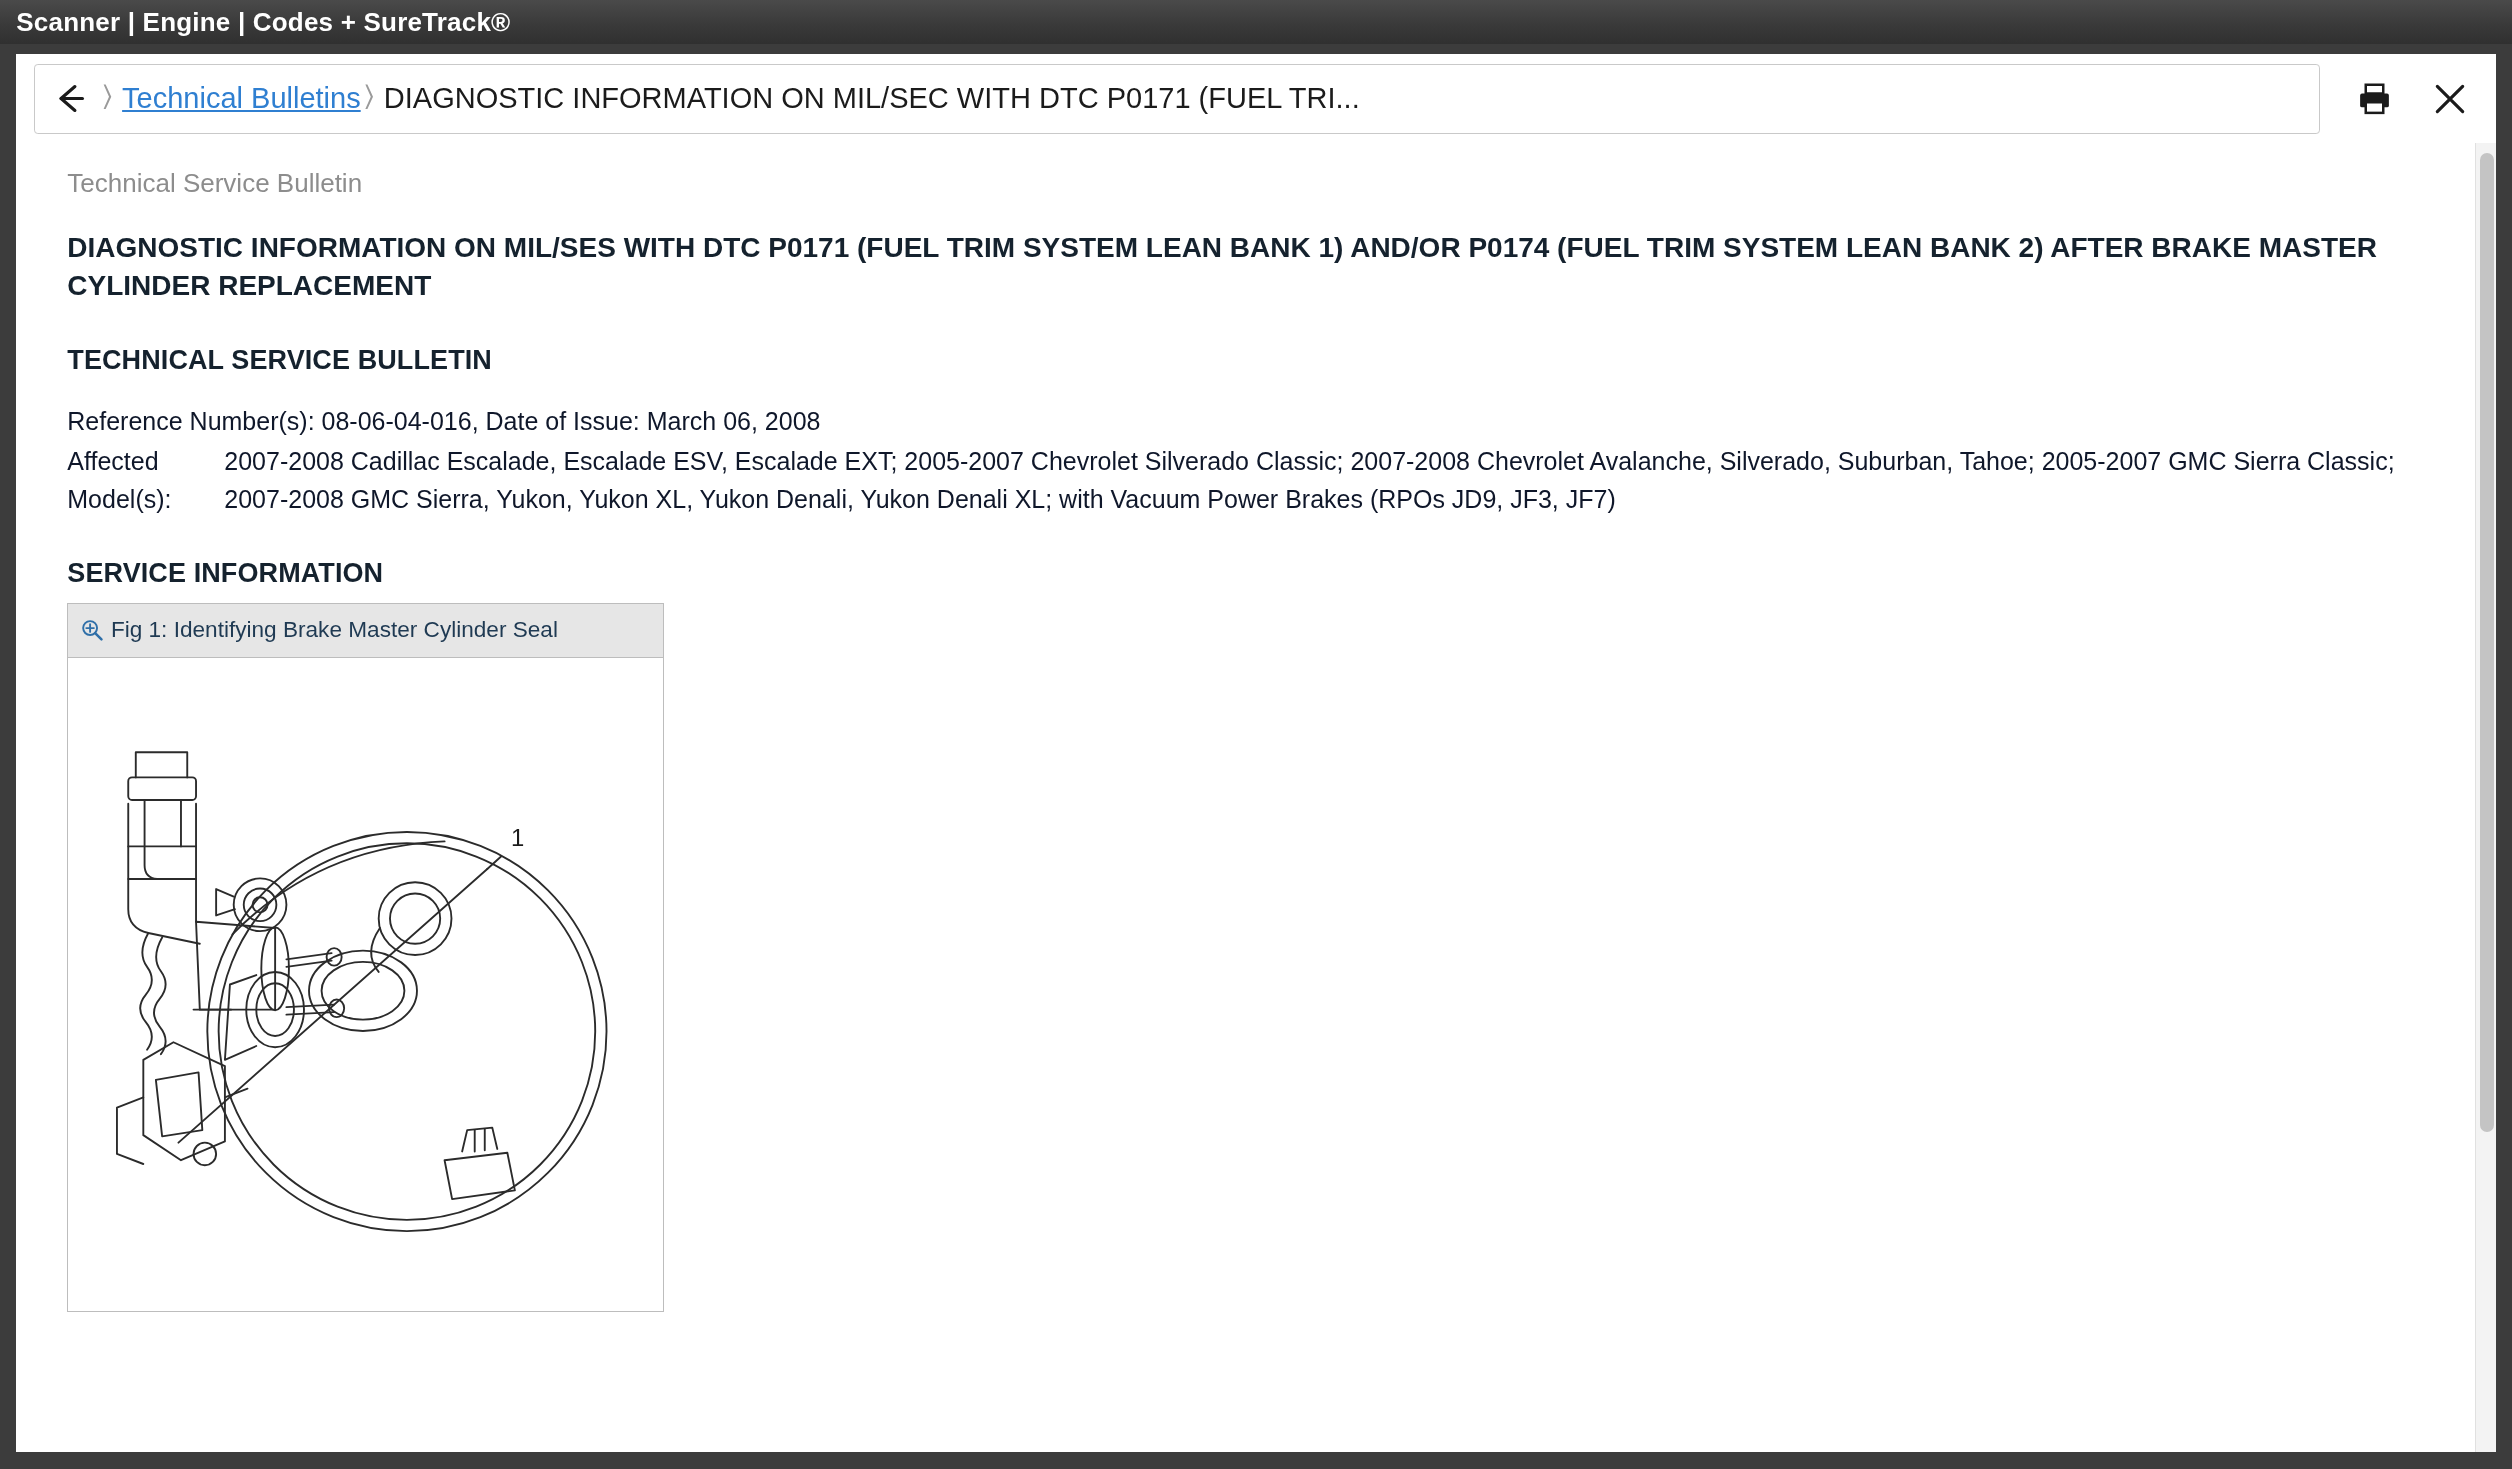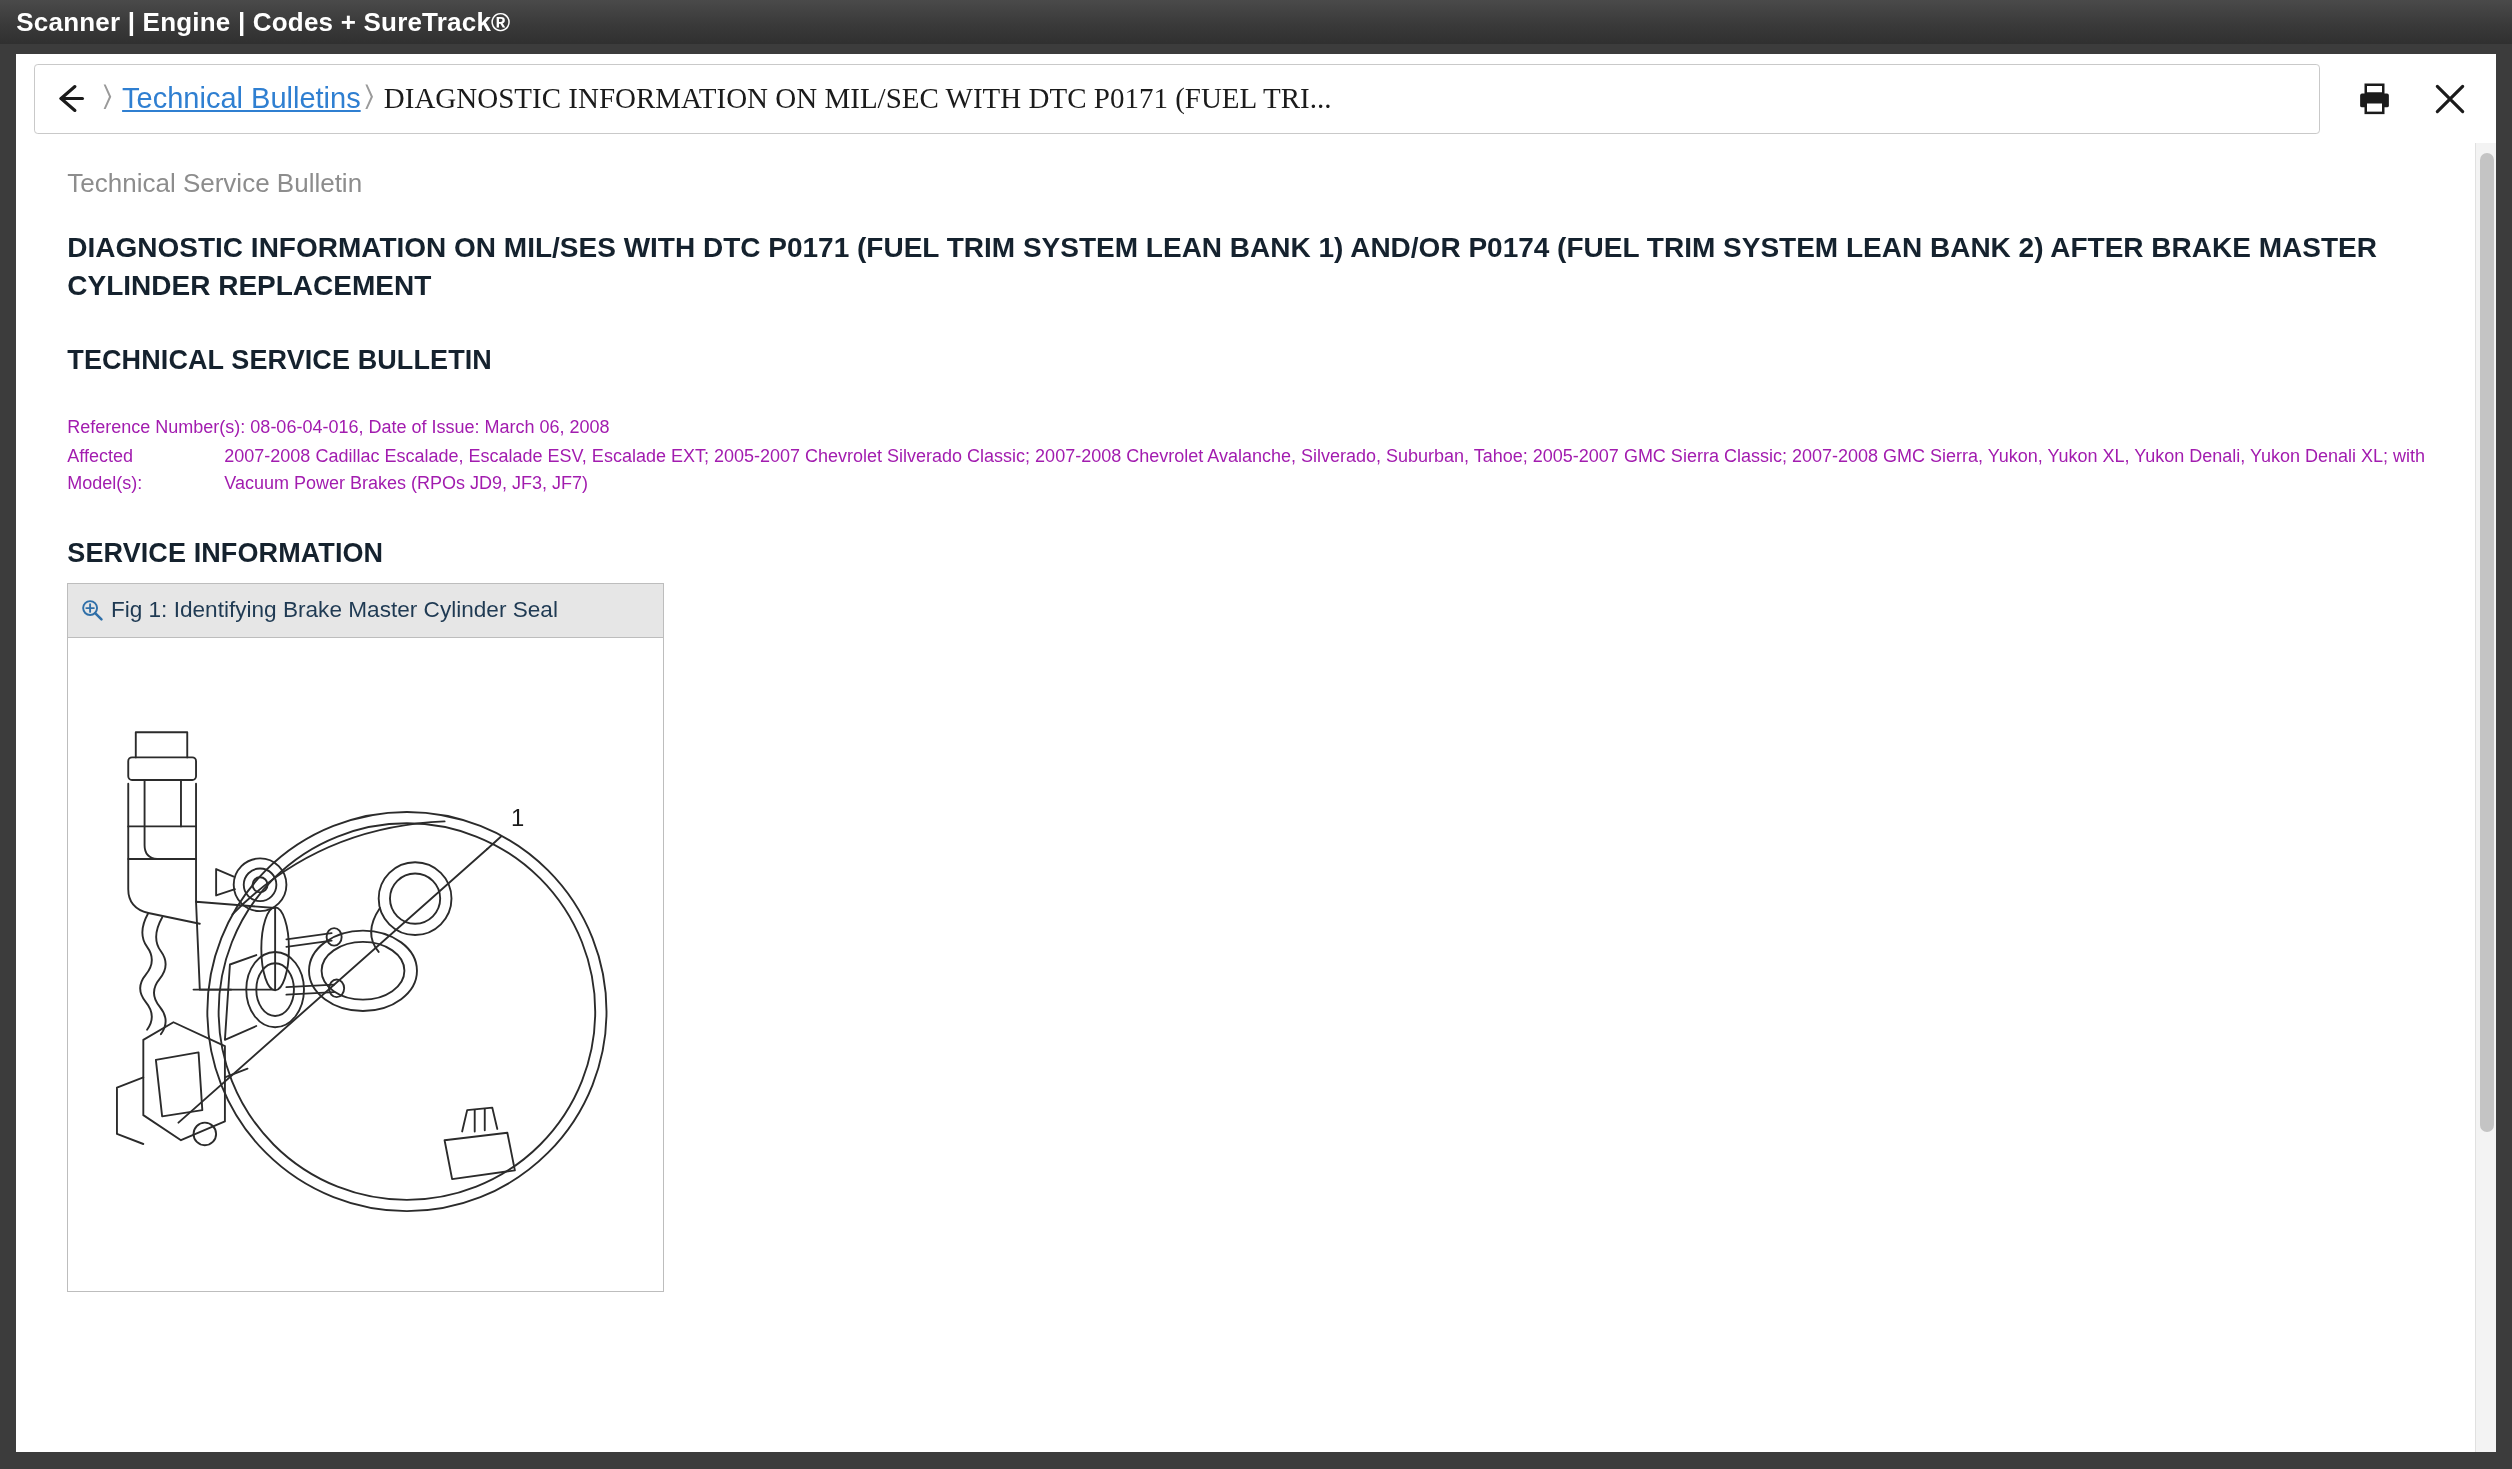--- a/index.html
+++ b/index.html
@@ -101,21 +101,20 @@
     white-space: nowrap;
     text-decoration: underline;
   }
   .crumb-current {
     flex: 1 1 auto;
     color: #1b1b1b;
     font-size: 29px;
     white-space: nowrap;
     overflow: hidden;
     text-overflow: clip;
-    font-family: Liberation Serif, serif;
   }
   .header-actions {
     flex: 0 0 auto;
     display: flex;
     align-items: center;
     gap: 35px;
     padding-left: 35px;
     padding-right: 8.8px;
   }
   .icon-btn {
@@ -153,23 +152,23 @@
     max-width: 2360px;
   }
   .doc-h2 {
     color: #15222e;
     font-size: 27px;
     font-weight: bold;
     margin: 40px 0 0 0;
     letter-spacing: 0.1px;
   }
   .meta-block {
-    margin-top: 38px;
-    color: #a21caf;
-    font-size: 18px;
+    margin-top: 26px;
+    color: #0f172a;
+    font-size: 25px;
     line-height: 1.52;
   }
   .meta-line { white-space: nowrap; }
   .affected-row {
     display: flex;
     margin-top: 1.3px;
   }
   .affected-label {
     flex: 0 0 auto;
     width: 157px;

